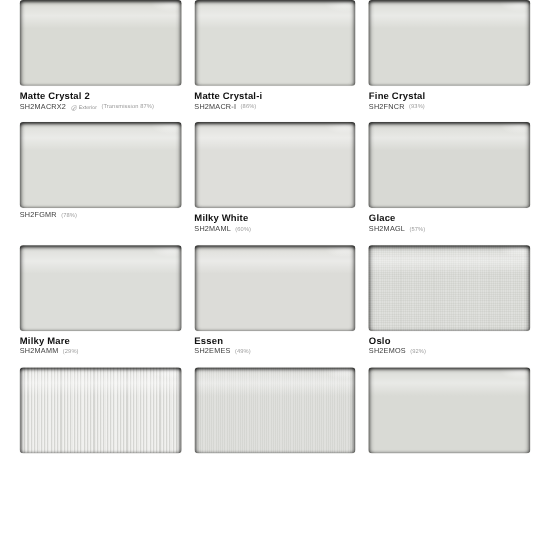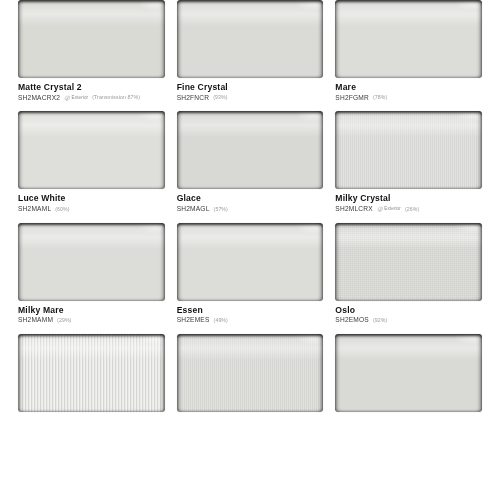--- a/index.html
+++ b/index.html
@@ -205,20 +205,36 @@
               </svg>
             </span>
             <span>Exterior</span>
           </span>
           <span class="pct">(Transmission 87%)</span>
         </div>
       </div>
     </div>
     <div class="cell">
       <div class="swatch">
+        <div class="face" style="background: rgb(220, 221, 216);"></div>
+        <div class="tex-none"></div>
+        <div class="sheen"></div>
+        <div class="corner-gloss"></div>
+        <div class="rim"></div>
+      </div>
+      <div class="meta">
+        <div class="name">Matte Crystal-i</div>
+        <div class="codeline">
+          <span class="code">SH2MACR-I</span>
+          <span class="pct">(86%)</span>
+        </div>
+      </div>
+    </div>
+    <div class="cell">
+      <div class="swatch">
         <div class="face" style="background: rgb(218, 219, 214);"></div>
         <div class="tex-none"></div>
         <div class="sheen"></div>
         <div class="corner-gloss"></div>
         <div class="rim"></div>
       </div>
       <div class="meta">
         <div class="name">Fine Crystal</div>
         <div class="codeline">
           <span class="code">SH2FNCR</span>
@@ -228,37 +244,36 @@
     </div>
     <div class="cell">
       <div class="swatch">
         <div class="face" style="background: rgb(220, 221, 216);"></div>
         <div class="tex-none"></div>
         <div class="sheen"></div>
         <div class="corner-gloss"></div>
         <div class="rim"></div>
       </div>
       <div class="meta">
-        <div class="name">Mare</div>
         <div class="codeline">
           <span class="code">SH2FGMR</span>
           <span class="pct">(78%)</span>
         </div>
       </div>
     </div>
     <div class="cell">
       <div class="swatch">
         <div class="face" style="background: rgb(222, 222, 218);"></div>
         <div class="tex-none"></div>
         <div class="sheen"></div>
         <div class="corner-gloss"></div>
         <div class="rim"></div>
       </div>
       <div class="meta">
-        <div class="name">Luce White</div>
+        <div class="name">Milky White</div>
         <div class="codeline">
           <span class="code">SH2MAML</span>
           <span class="pct">(60%)</span>
         </div>
       </div>
     </div>
     <div class="cell">
       <div class="swatch">
         <div class="face" style="background: rgb(216, 217, 212);"></div>
         <div class="tex-none"></div>
@@ -269,44 +284,20 @@
       <div class="meta">
         <div class="name">Glace</div>
         <div class="codeline">
           <span class="code">SH2MAGL</span>
           <span class="pct">(57%)</span>
         </div>
       </div>
     </div>
     <div class="cell">
       <div class="swatch">
-        <div class="face" style="background: rgb(221, 222, 219);"></div>
-        <div class="tex-fine" style="position: absolute; inset: 0px;"></div>
-        <div class="sheen"></div>
-        <div class="corner-gloss"></div>
-        <div class="rim"></div>
-      </div>
-      <div class="meta">
-        <div class="name">Milky Crystal</div>
-        <div class="codeline">
-          <span class="code">SH2MLCRX</span>
-          <span class="ext-badge">
-            <span>
-              <svg width="6" height="6" viewBox="0 0 12 12">
-                <path d="M10.5 1.5C7 1 3 2 2.2 5.4c-.5 2 .5 3.8 2 4.6.6-2.6 2.3-4.6 4.6-5.7-1.9 1.4-3.2 3.3-3.7 5.9 2.6.5 4.6-1 5.2-3.4.5-1.8.4-3.6.2-5.3z" fill="none" stroke="#a0a0a0" stroke-width="1"></path>
-              </svg>
-            </span>
-            <span>Exterior</span>
-          </span>
-          <span class="pct">(26%)</span>
-        </div>
-      </div>
-    </div>
-    <div class="cell">
-      <div class="swatch">
         <div class="face" style="background: rgb(220, 221, 217);"></div>
         <div class="tex-none"></div>
         <div class="sheen"></div>
         <div class="corner-gloss"></div>
         <div class="rim"></div>
       </div>
       <div class="meta">
         <div class="name">Milky Mare</div>
         <div class="codeline">
           <span class="code">SH2MAMM</span>

